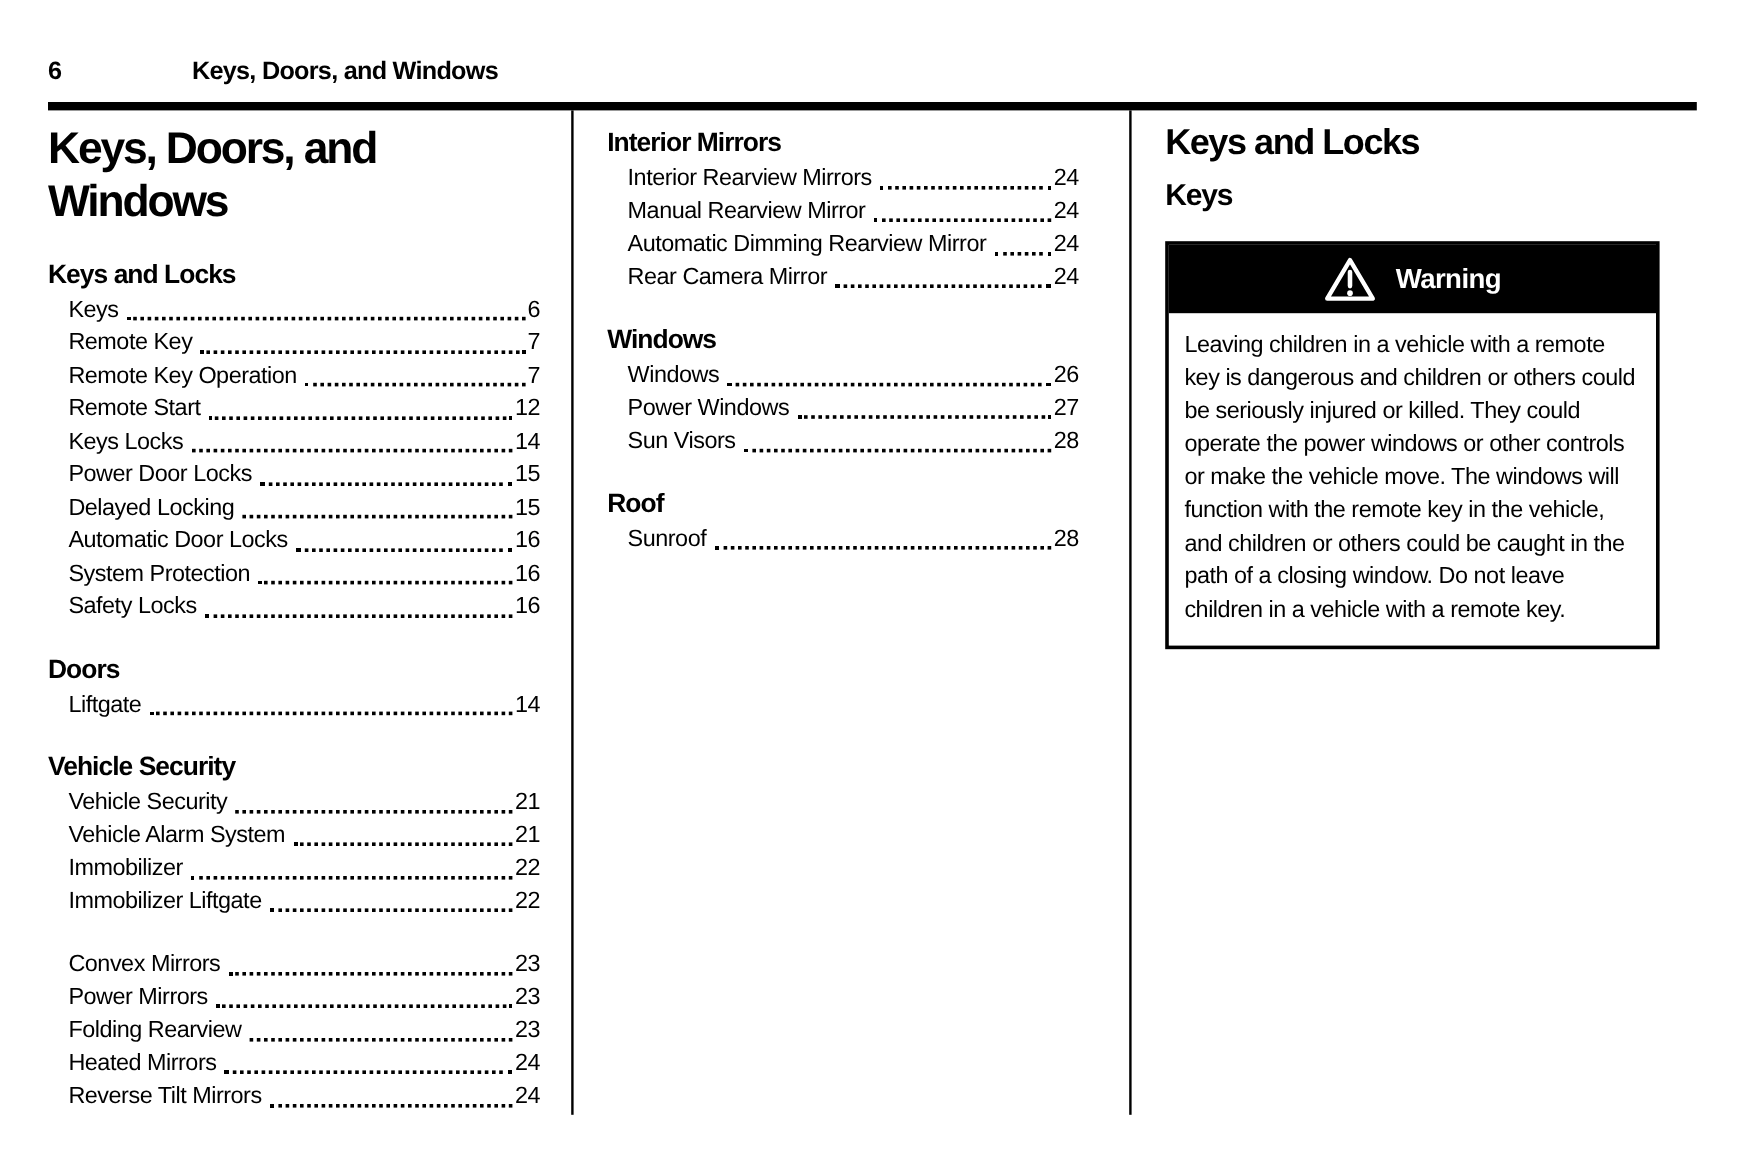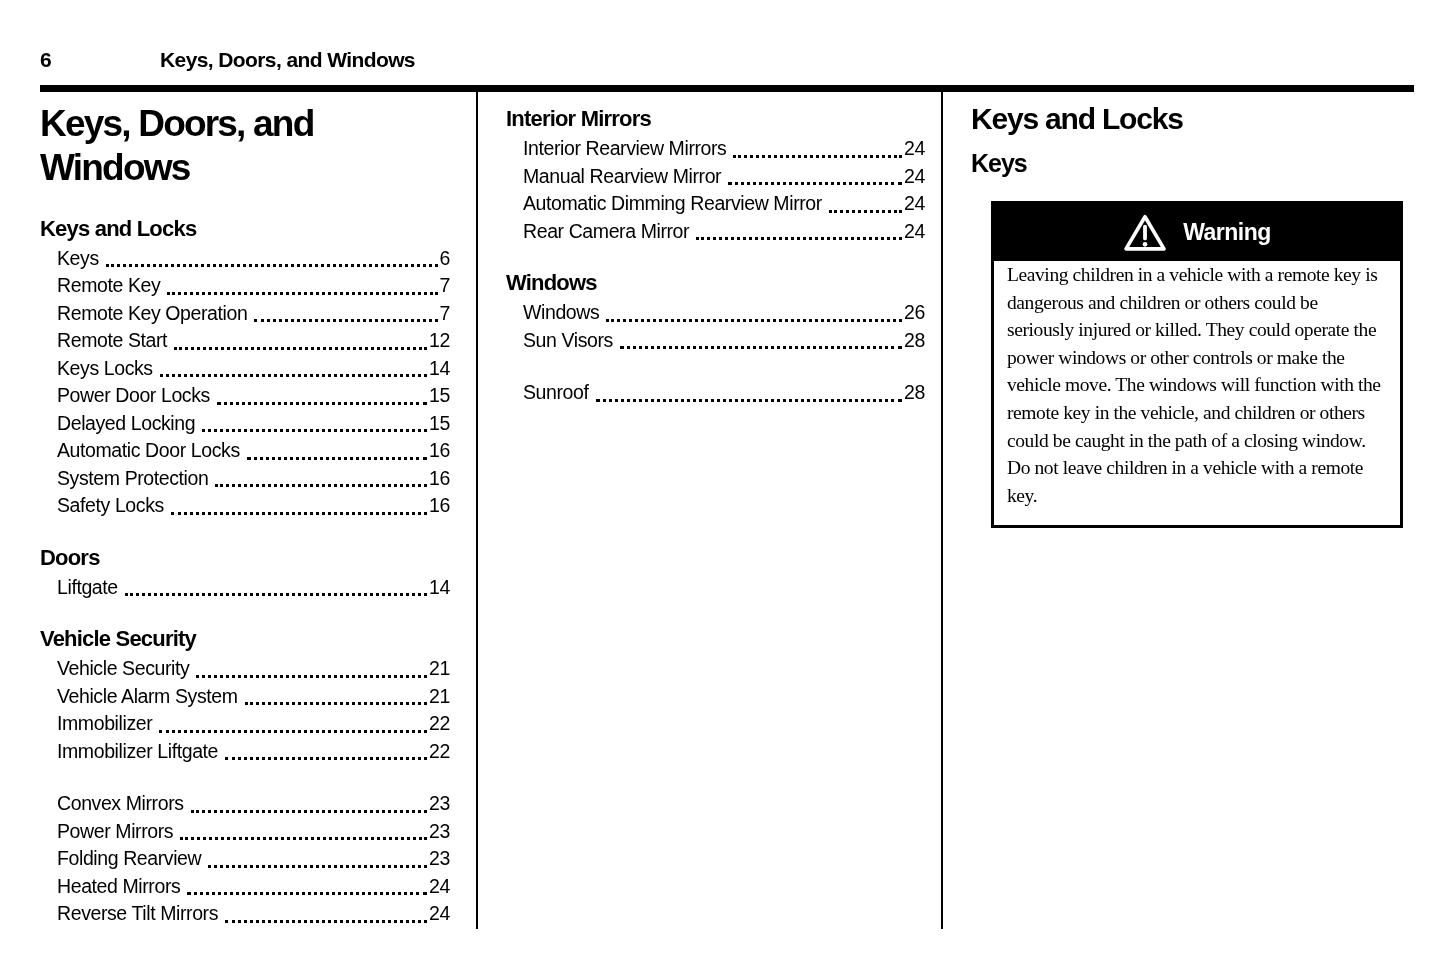--- a/index.html
+++ b/index.html
@@ -39,21 +39,21 @@
   .col { padding-top: 8px; }
   .col-left {
     width: 438px;
     border-right: 2px solid #000;
     padding-right: 26px;
   }
   .col-mid {
     width: 465px;
     border-right: 2px solid #000;
     padding-left: 28px;
-    padding-right: 16px;
+    padding-right: 42px;
   }
   .col-right {
     flex: 1;
     padding-left: 28px;
   }
   
   .chapter-title {
     font-size: 37px;
     line-height: 1.2;
     font-weight: bold;
@@ -96,42 +96,40 @@
   .article-subheading {
     font-size: 25px;
     font-weight: bold;
     letter-spacing: -1px;
     margin-top: 13px;
   }
   .warning-box {
     margin-top: 23px;
     width: 412px;
     border: 3px solid #000;
-    margin-left: 20px;
   }
   .warning-header {
     background: #000;
     color: #fff;
     height: 57px;
     display: flex;
     align-items: center;
     justify-content: center;
     gap: 16px;
   }
   .warning-header .warning-label {
     font-size: 23px;
     font-weight: bold;
     letter-spacing: -0.5px;
   }
   .warning-body {
-    padding: 0 13px 16px 13px;
+    padding: 13px 13px 16px 13px;
     font-size: 19.5px;
     line-height: 27.6px;
     letter-spacing: -0.4px;
-    font-family: Liberation Serif, serif;
   }
 </style>
 </head>
 <body>
 
 <div class="page">
 
   <header class="running-header">
     <span class="folio">6</span>
     <span class="running-title">Keys, Doors, and Windows</span>
@@ -318,30 +316,36 @@
 
   <div class="toc-section">
     <div class="toc-heading">Windows</div>
     <ul class="toc-list">
   <li class="toc-entry">
     <span class="label">Windows</span>
     <span class="leader"></span>
     <span class="pageno">26</span>
   </li>
 
+  <li class="toc-entry">
+    <span class="label">Power Windows</span>
+    <span class="leader"></span>
+    <span class="pageno">27</span>
+  </li>
 
   <li class="toc-entry">
     <span class="label">Sun Visors</span>
     <span class="leader"></span>
     <span class="pageno">28</span>
   </li>
 </ul>
   </div>
 
   <div class="toc-section">
+    <div class="toc-heading">Roof</div>
     <ul class="toc-list">
   <li class="toc-entry">
     <span class="label">Sunroof</span>
     <span class="leader"></span>
     <span class="pageno">28</span>
   </li>
 </ul>
   </div>
 </div>
     </section>

